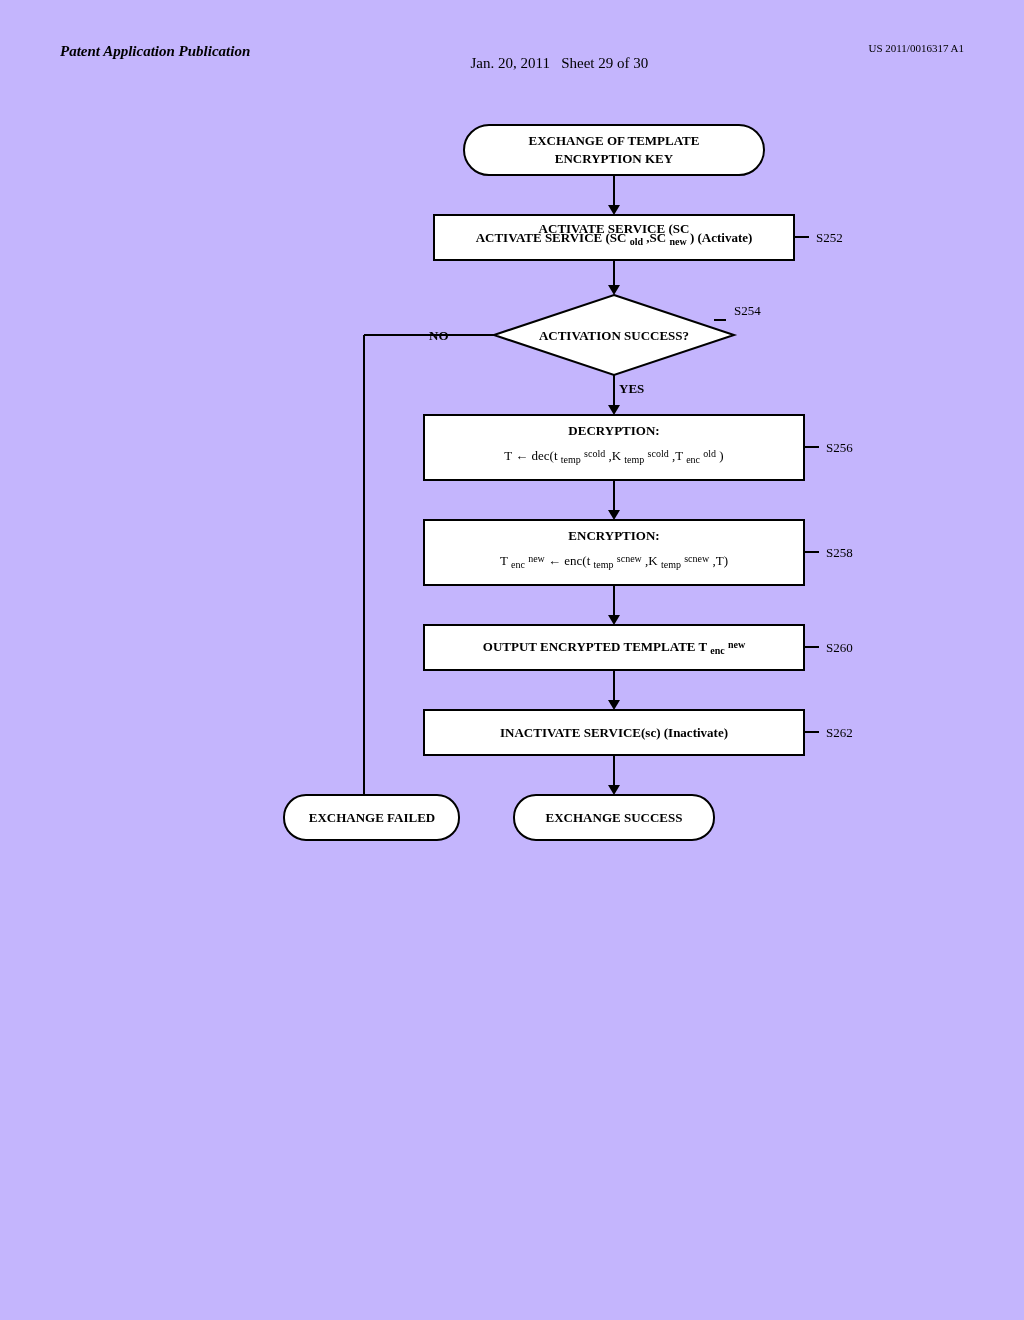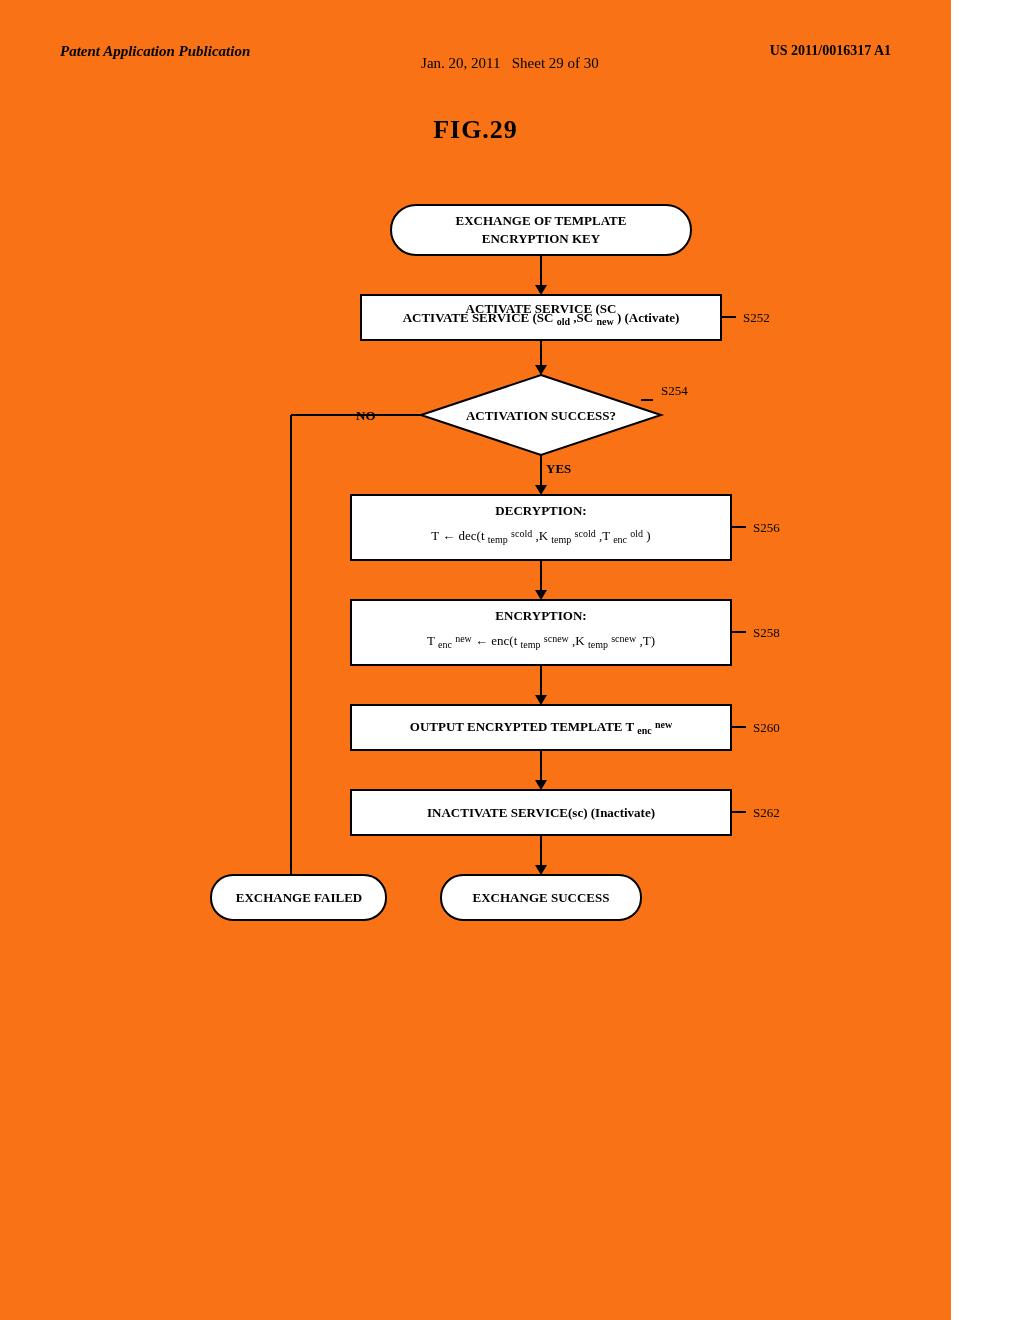--- a/index.html
+++ b/index.html
@@ -6,23 +6,23 @@
     body {
       background: #fff;
       font-family: 'Times New Roman', Times, serif;
       width: 1024px;
       min-height: 1320px;
       position: relative;
       overflow: hidden;
     }
 
     .page {
-      width: 951px;
+      width: 1024px;
       min-height: 1320px;
-      background: #f97316;
+      background: #c4b5fd;
       position: relative;
       padding: 40px 60px;
     }
 
     .header {
       display: flex;
       justify-content: space-between;
       align-items: flex-start;
       margin-bottom: 30px;
       padding-bottom: 10px;
@@ -36,22 +36,22 @@
     }
 
     .header-center {
       font-size: 15px;
       text-align: center;
       line-height: 1.5;
       margin-top: 12px;
     }
 
     .header-right {
-      font-size: 14px;
-      font-weight: bold;
+      font-size: 11px;
+      font-weight: normal;
       text-align: left;
       line-height: 1.5;
     }
 
     .fig-title {
       text-align: center;
       font-size: 26px;
       font-weight: bold;
       margin: 30px 0 50px 0;
       letter-spacing: 1px;
@@ -79,21 +79,20 @@
     </div>
     <div class="header-center">
       <span>Jan. 20, 2011</span>&nbsp;&nbsp;
       <span>Sheet 29 of 30</span>
     </div>
     <div class="header-right">
       <span>US 2011/0016317 A1</span>
     </div>
   </div>
 
-  <div class="fig-title">FIG.29</div>
 
   <div class="diagram-container">
     <svg width="700" height="1000" viewBox="0 0 700 1000">
 
       <rect x="200" y="10" width="300" height="50" rx="25" ry="25" fill="white" stroke="black" stroke-width="2"></rect>
       <text x="350" y="30" text-anchor="middle" font-size="13" font-weight="bold" font-family="Times New Roman">EXCHANGE OF TEMPLATE</text>
       <text x="350" y="48" text-anchor="middle" font-size="13" font-weight="bold" font-family="Times New Roman">ENCRYPTION KEY</text>
 
       <line x1="350" y1="60" x2="350" y2="95" stroke="black" stroke-width="2"></line>
       <polygon points="344,90 356,90 350,100" fill="black"></polygon>

